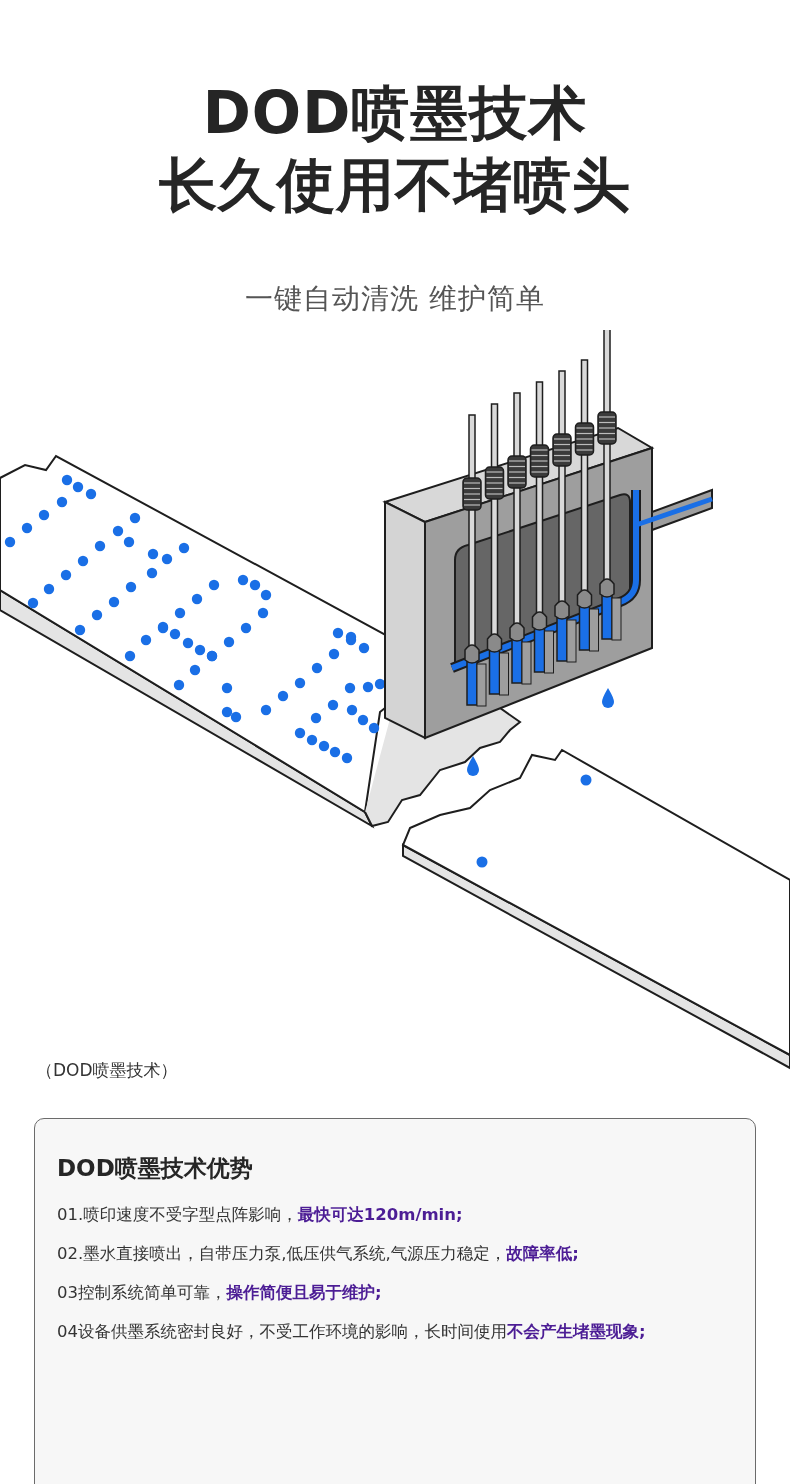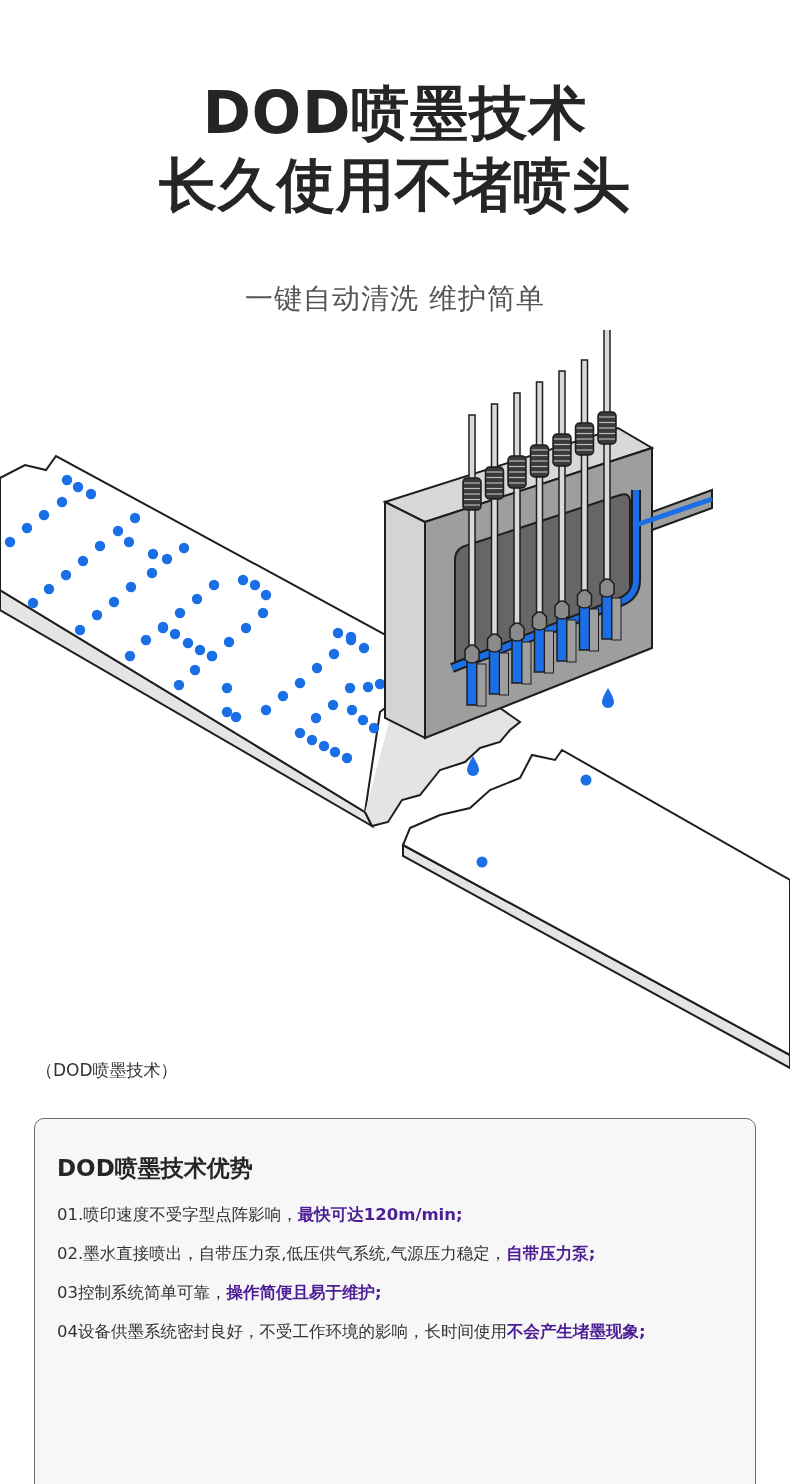--- a/index.html
+++ b/index.html
@@ -226,17 +226,17 @@
   <circle cx="586" cy="780" r="5.5" fill="#1a6fe6"></circle>
   <circle cx="482" cy="862" r="5.5" fill="#1a6fe6"></circle>
 </svg>
 
 <div class="caption">（DOD喷墨技术）</div>
 
 <div class="card">
   <div class="card-title">DOD喷墨技术优势</div>
   <ul class="adv-list">
     <li class="adv-item"><span>01.喷印速度不受字型点阵影响，</span><span class="hl">最快可达120m/min;</span></li>
-    <li class="adv-item"><span>02.墨水直接喷出，自带压力泵,低压供气系统,气源压力稳定，</span><span class="hl">自带压力泵;</span></li>
+    <li class="adv-item"><span>02.墨水直接喷出，自带压力泵,低压供气系统,气源压力稳定，</span><span class="hl">故障率低;</span></li>
     <li class="adv-item"><span>03控制系统简单可靠，</span><span class="hl">操作简便且易于维护;</span></li>
     <li class="adv-item"><span>04设备供墨系统密封良好，不受工作环境的影响，长时间使用</span><span class="hl">不会产生堵墨现象;</span></li>
   </ul>
 </div>
 
 </body></html>

